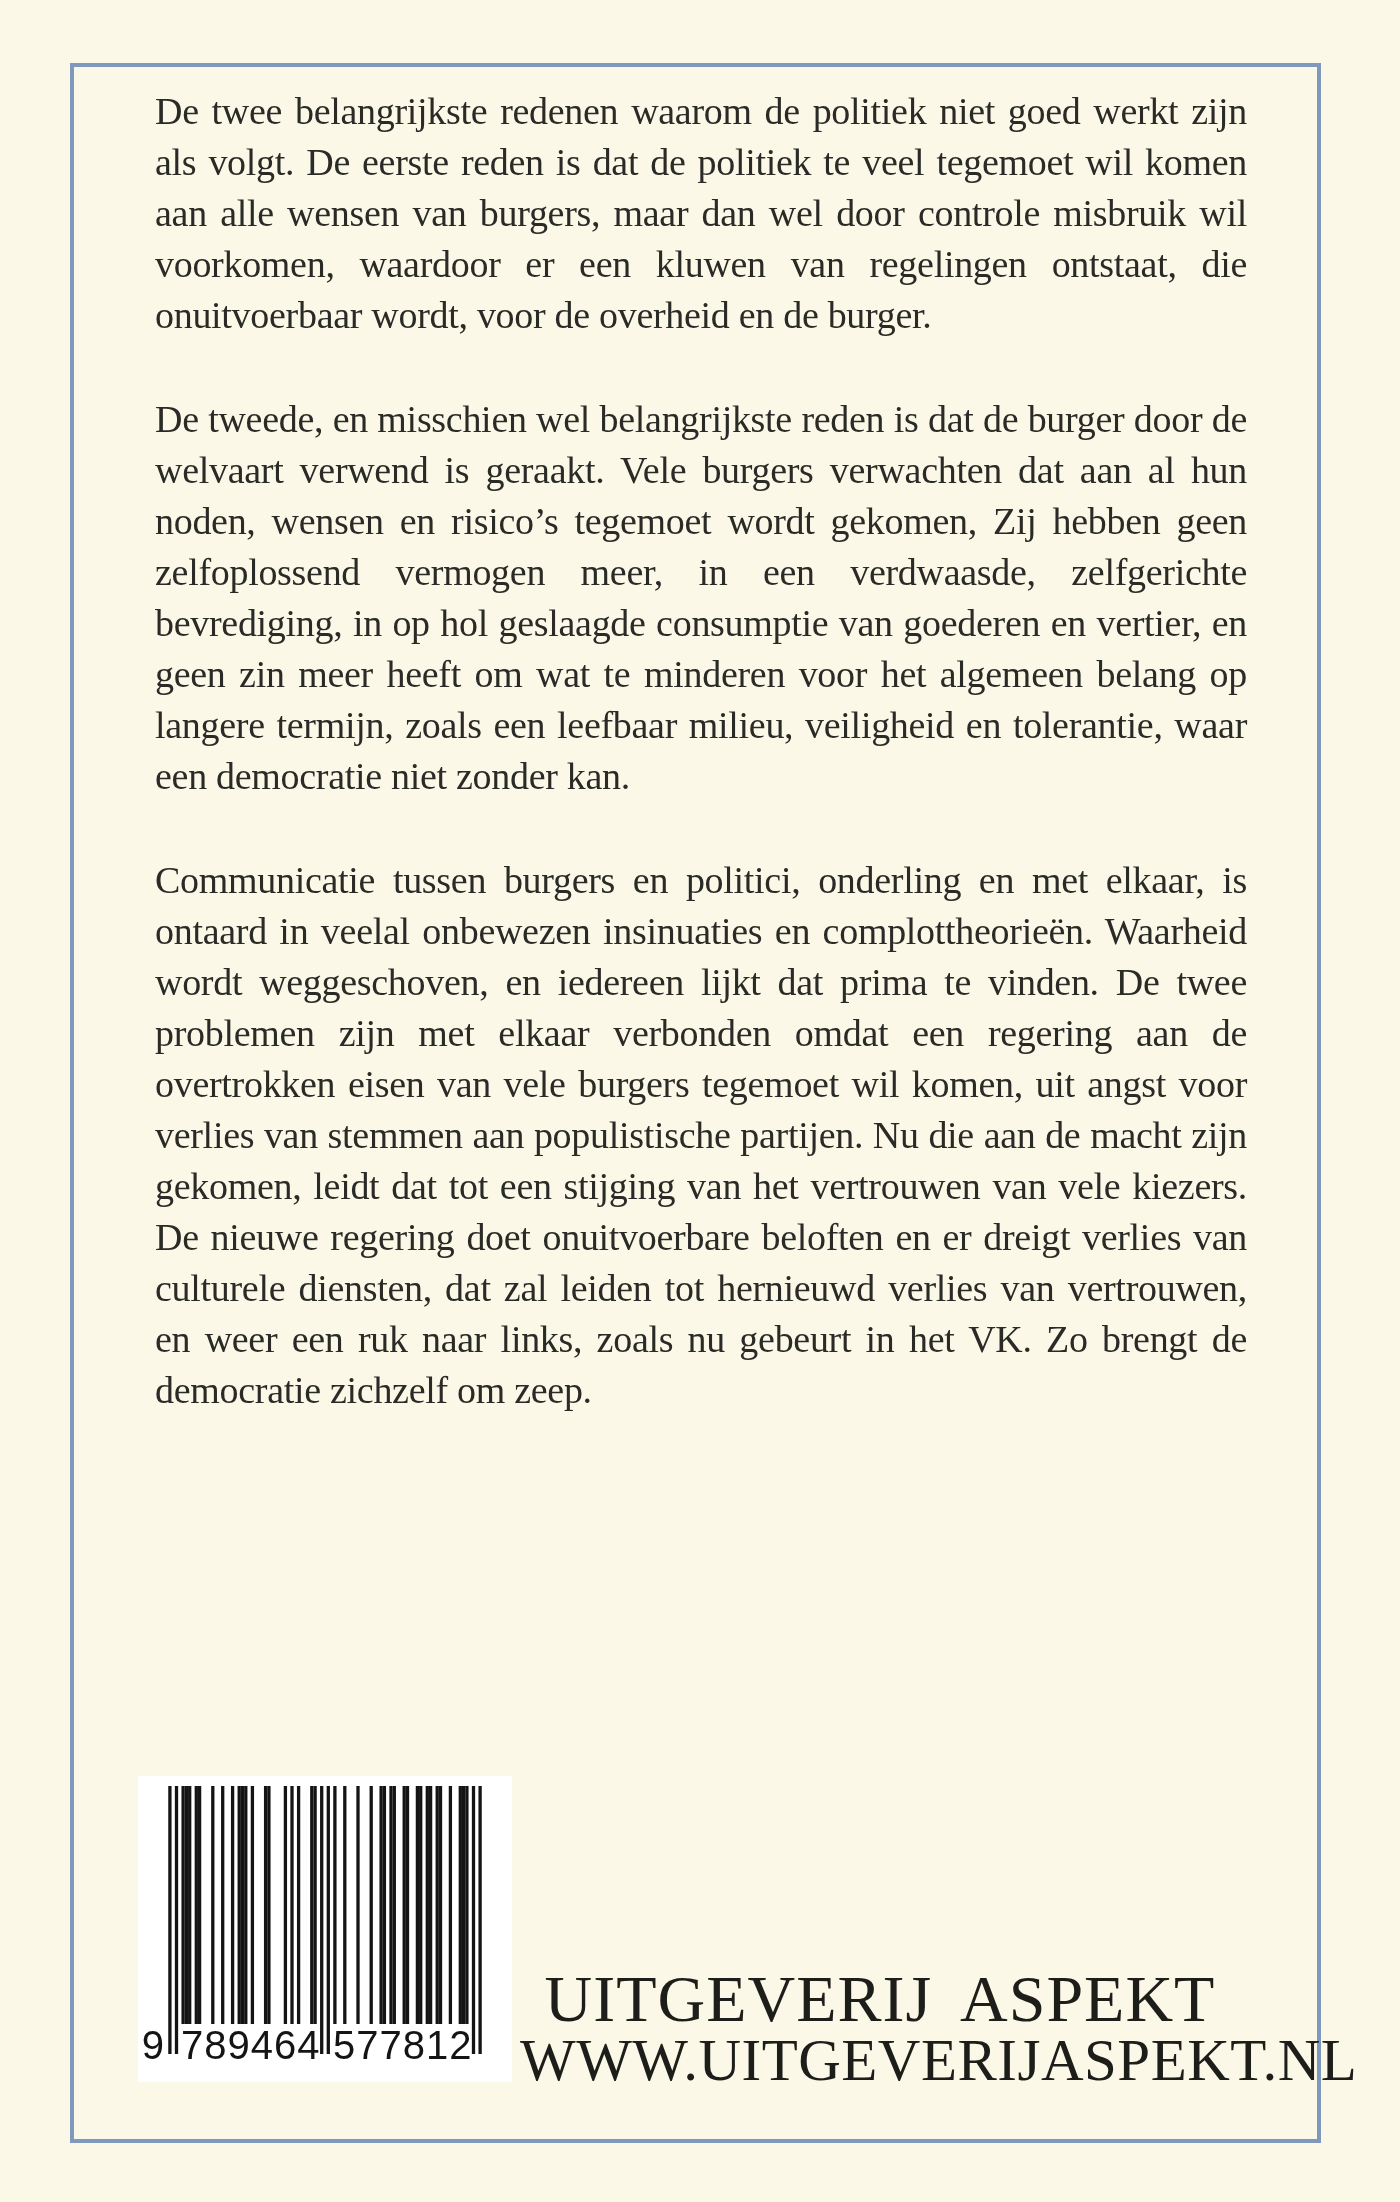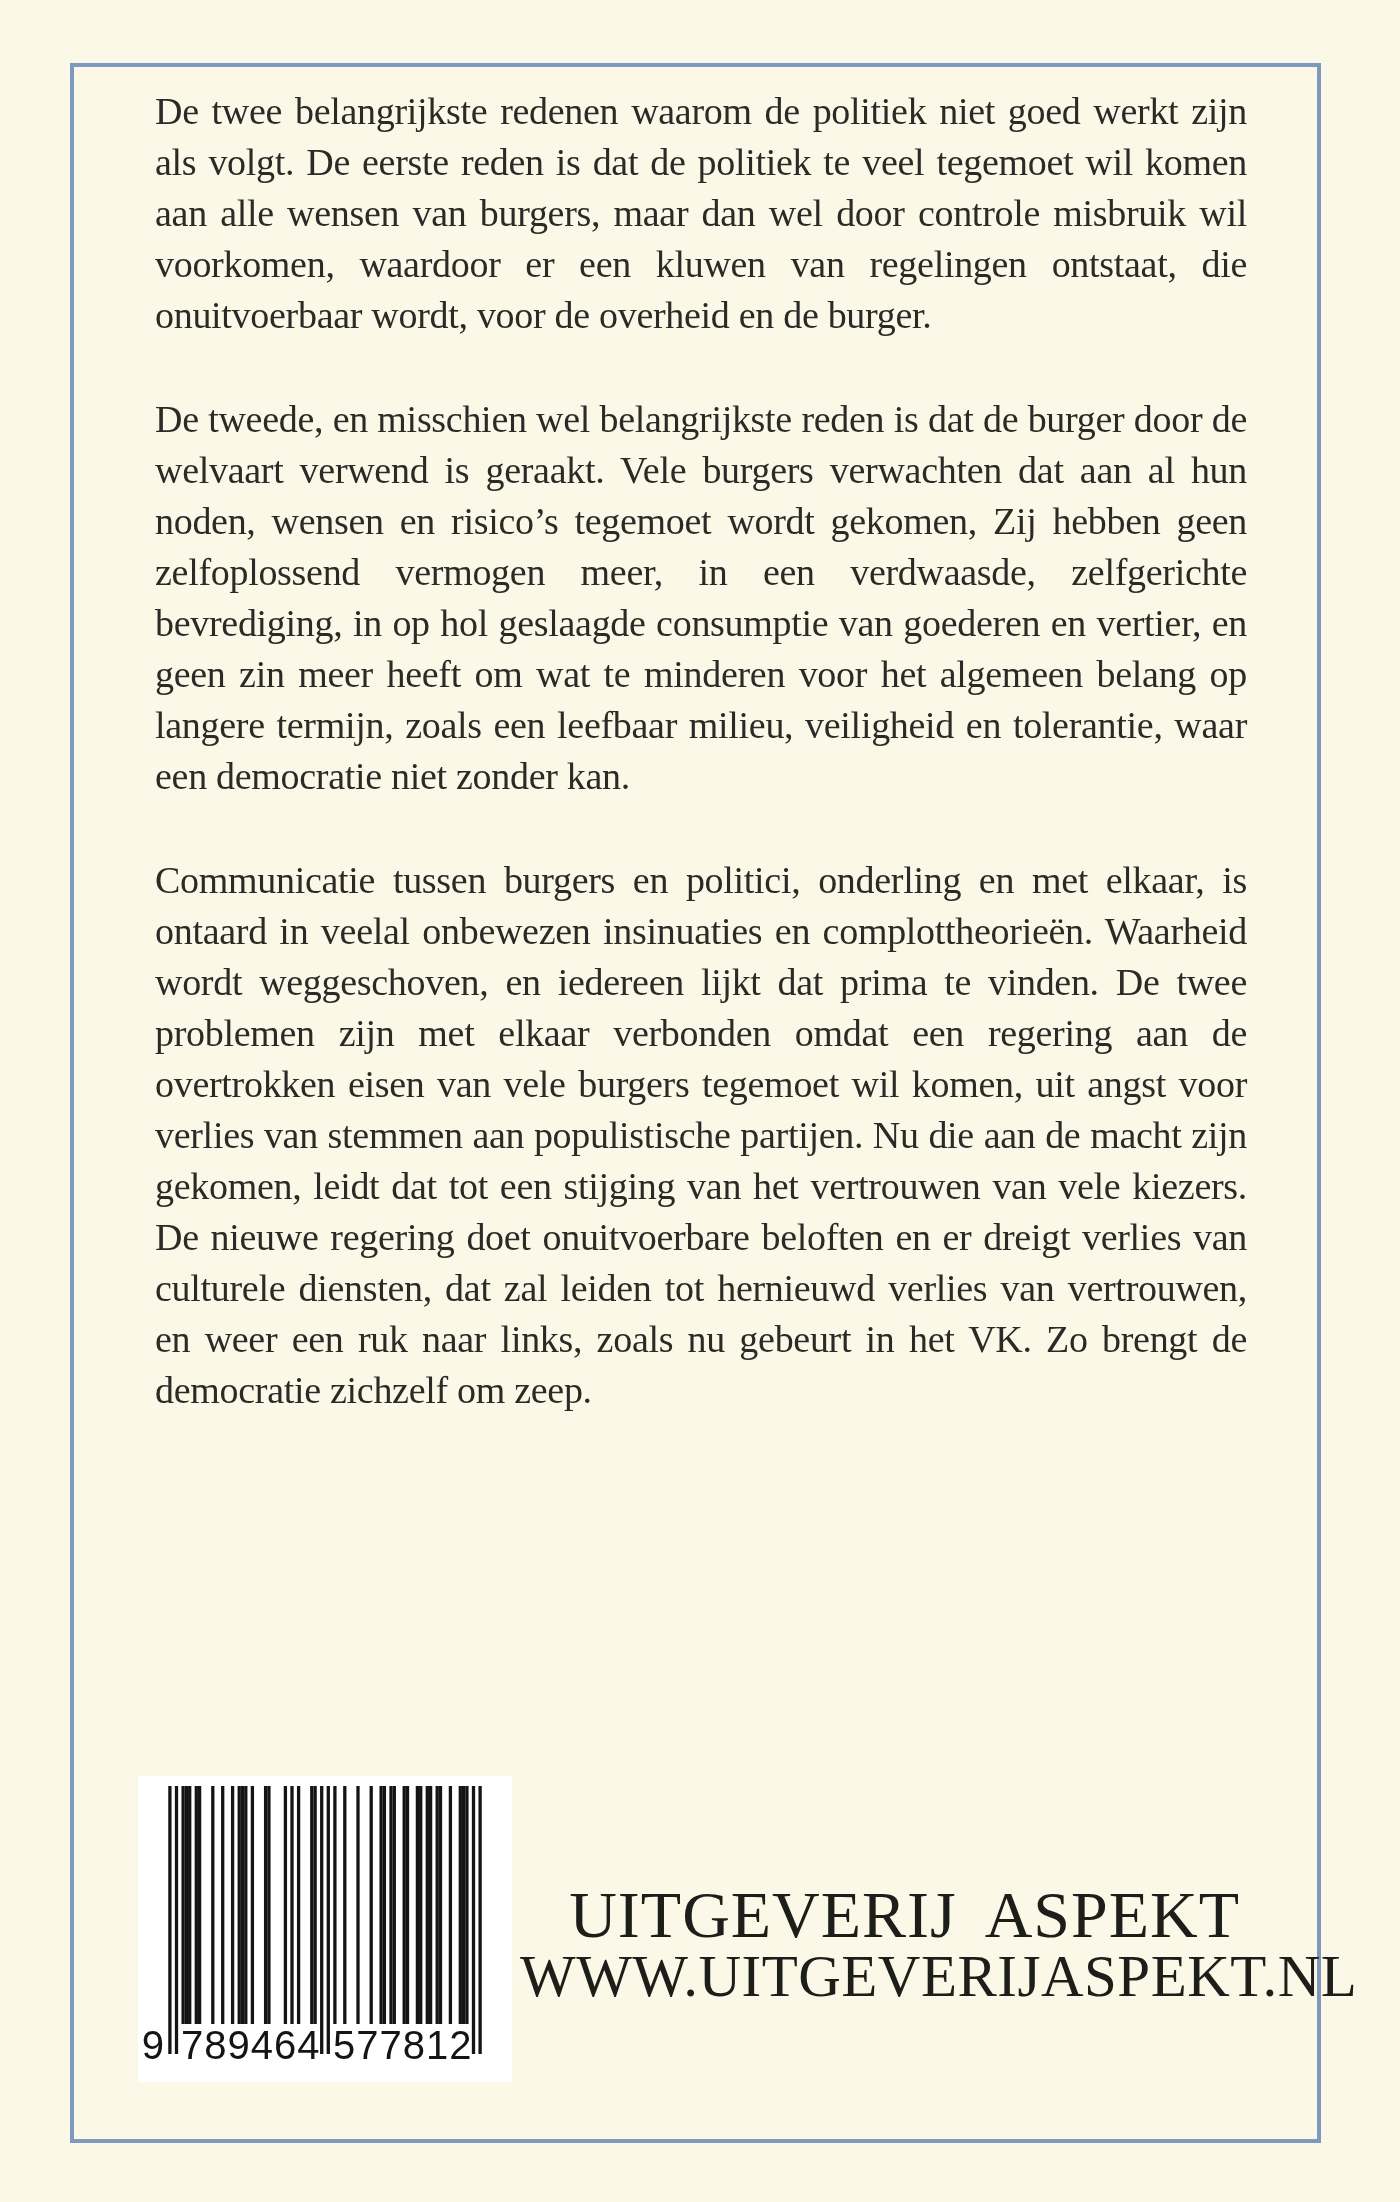--- a/index.html
+++ b/index.html
@@ -62,23 +62,23 @@
     line-height: 46px;
     color: #141414;
   }
   .bc-prefix { left: 0px;   width: 26px;  text-align: right; }
   .bc-left   { left: 43px;  width: 132px; text-align: center; letter-spacing: 1px; }
   .bc-right  { left: 195px; width: 132px; text-align: center; letter-spacing: 1px; }
 
   .publisher {
     position: absolute;
     left: 520px;
-    top: 1880px;
+    top: 1964px;
     width: 720px;
-    text-align: right;
+    text-align: center;
     color: #1d1d1a;
   }
   .publisher-name {
     font-size: 66px;
     line-height: 70px;
     letter-spacing: 1px;
     word-spacing: 14px;
     white-space: nowrap;
   }
   .publisher-site {

